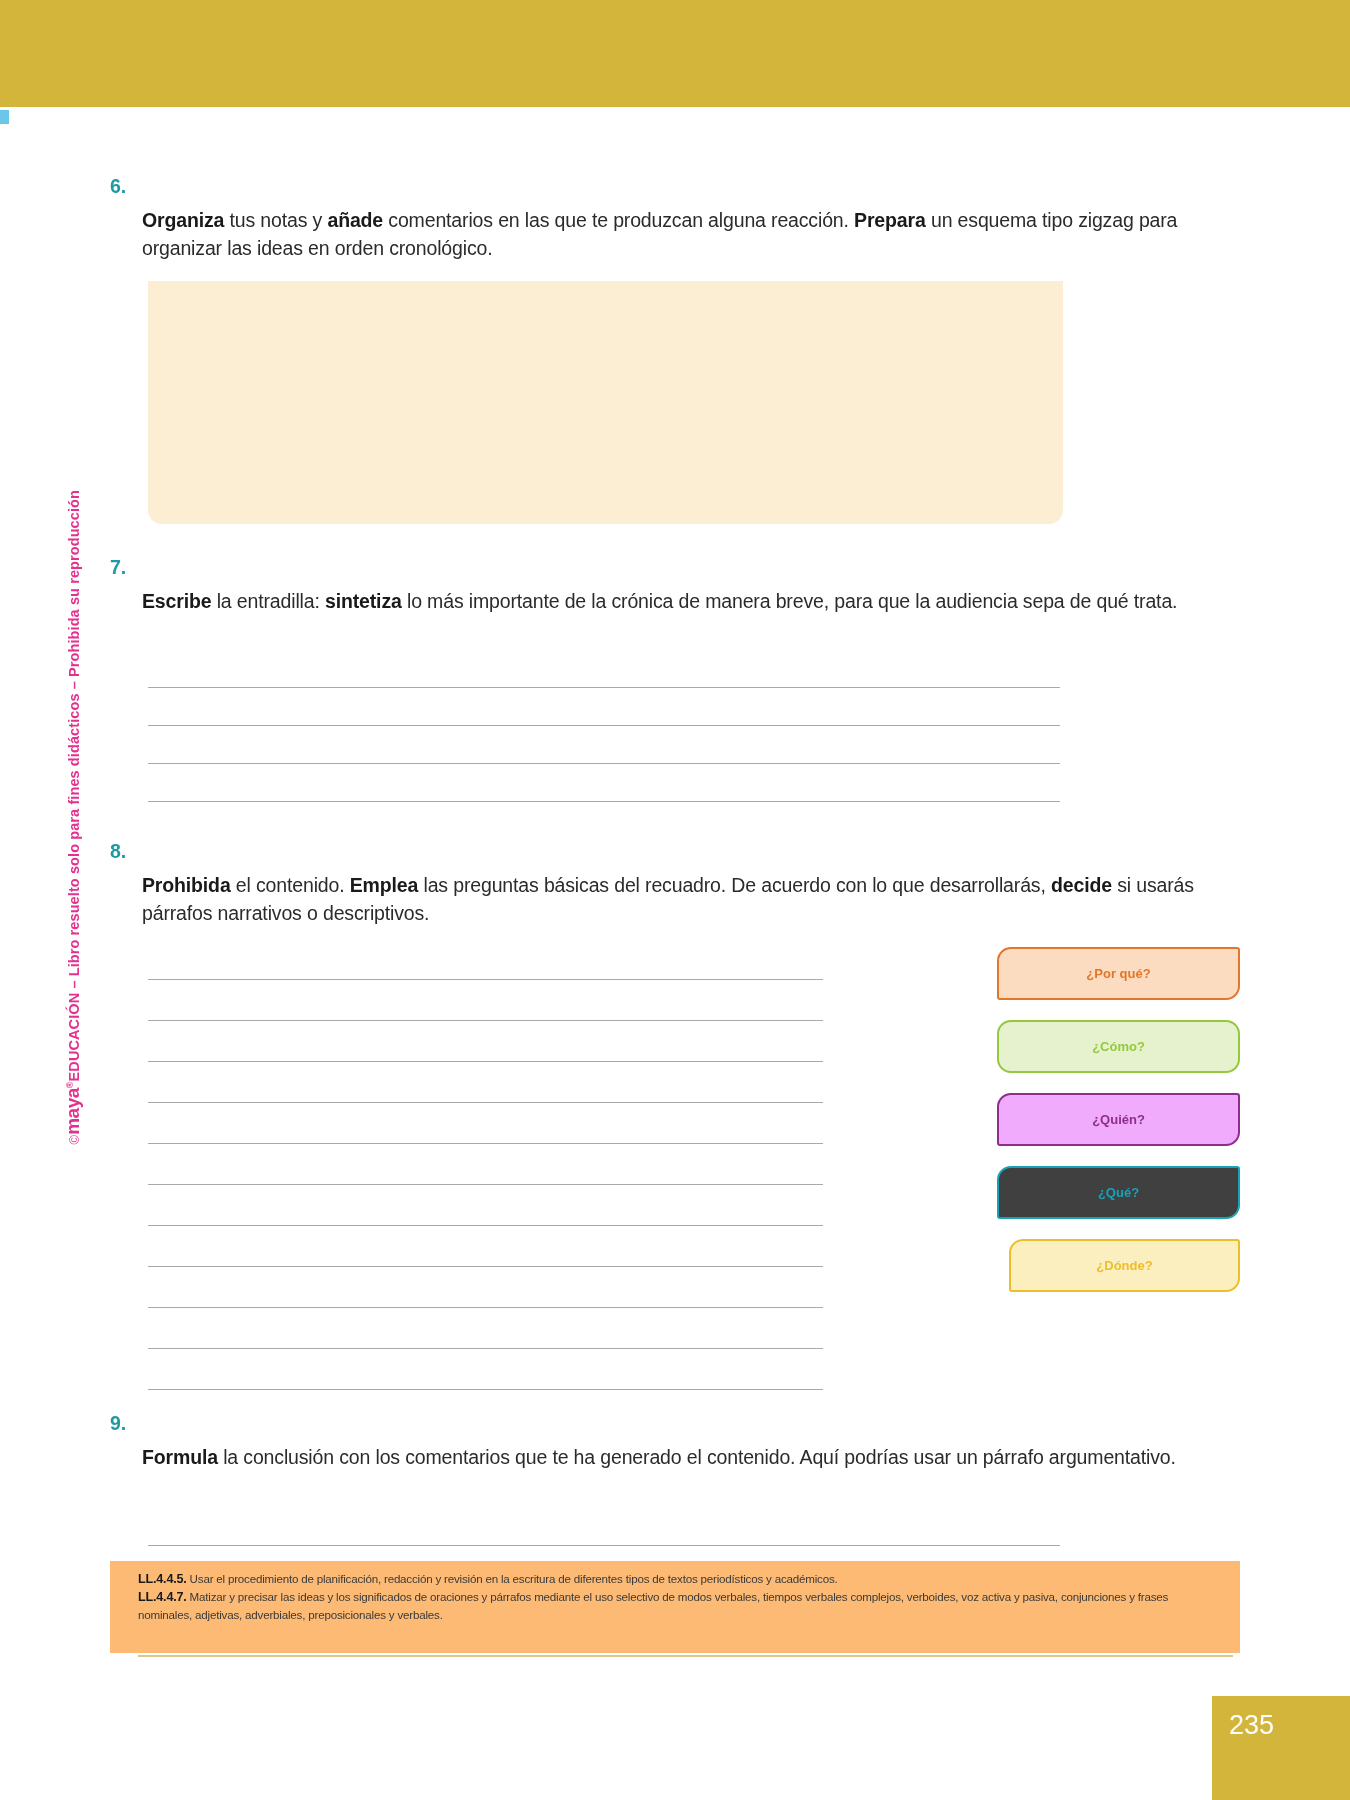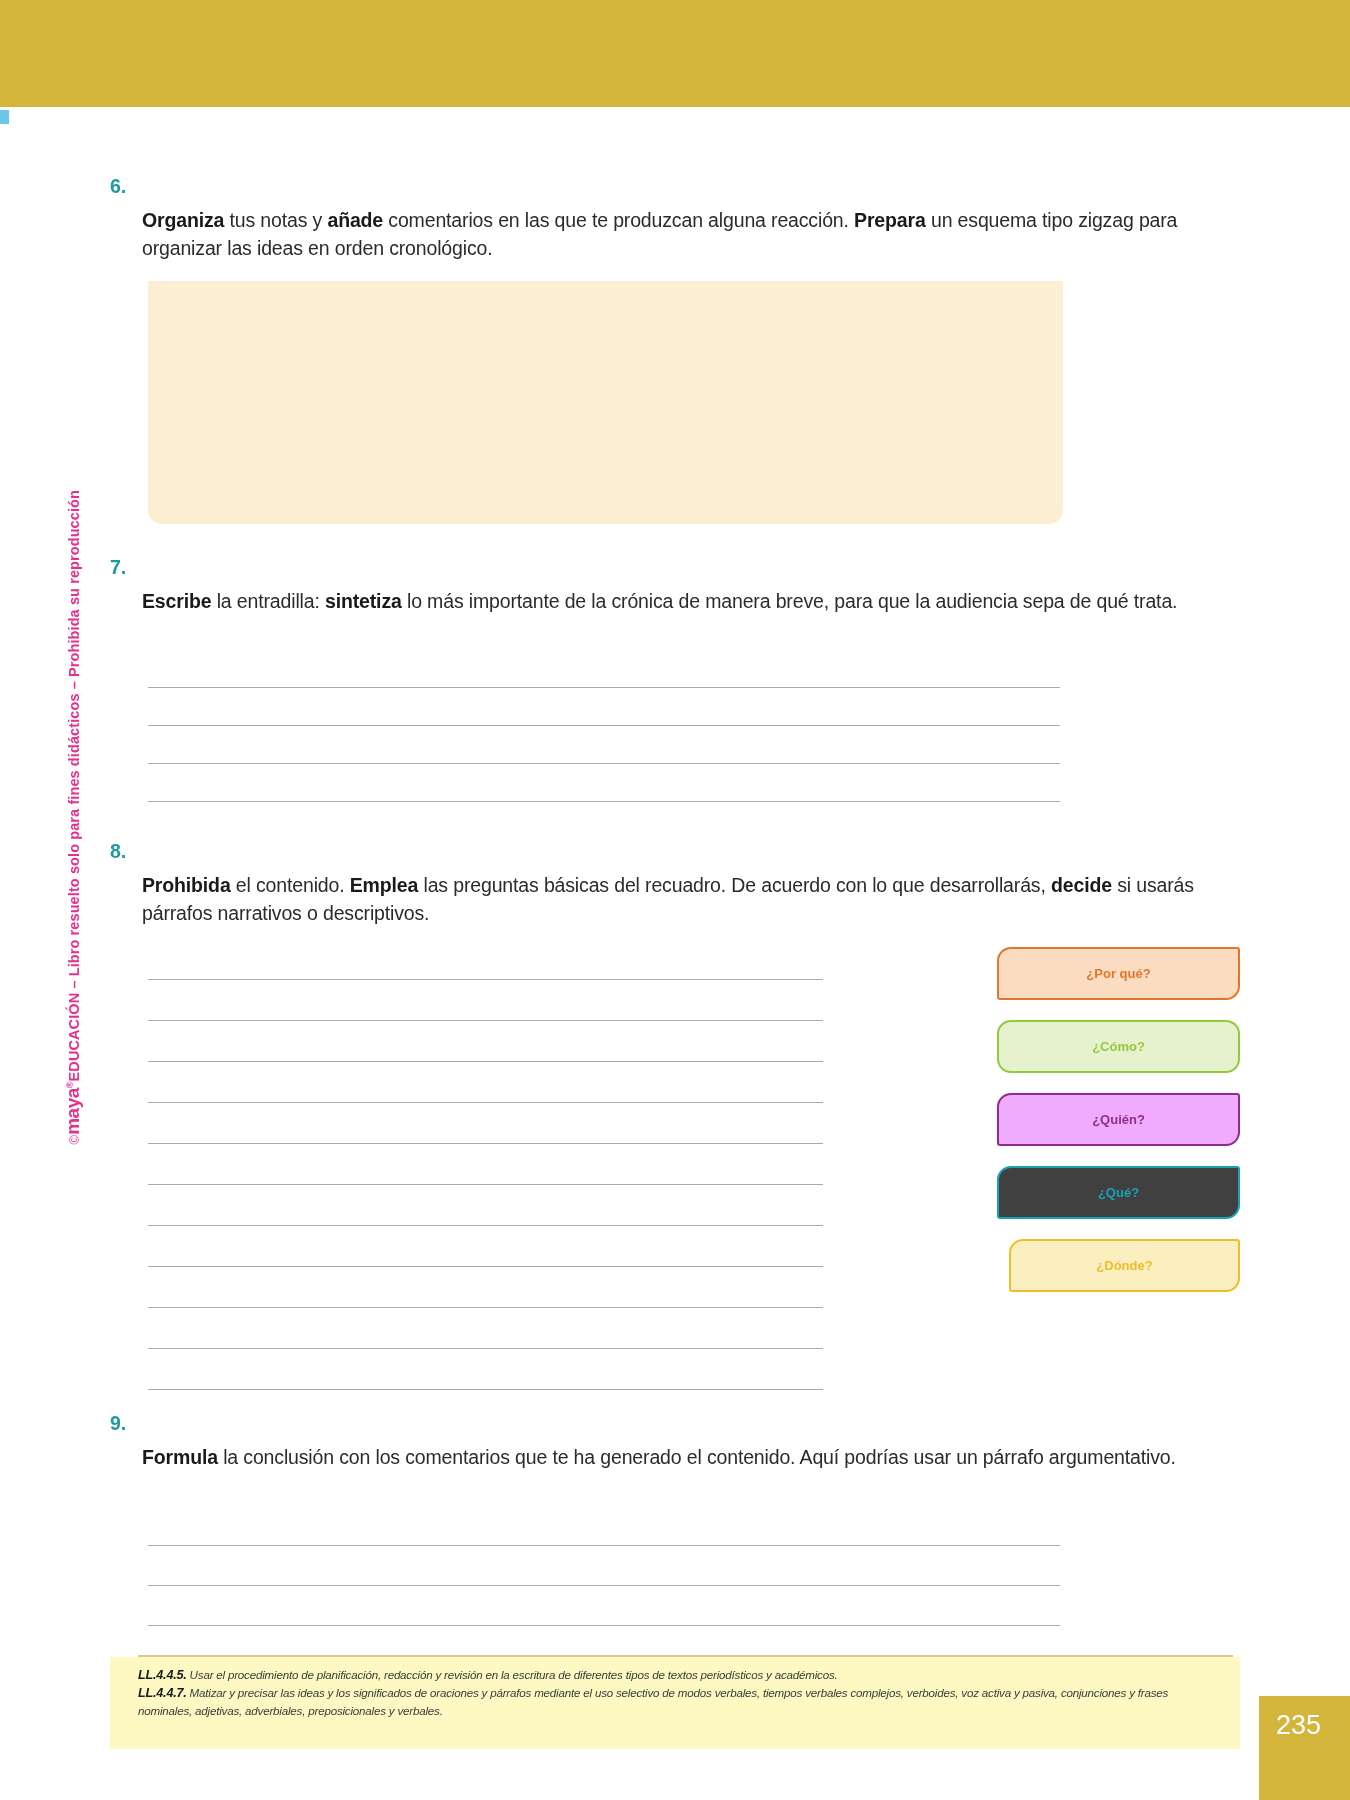--- a/index.html
+++ b/index.html
@@ -162,43 +162,42 @@
     position: absolute;
     left: 138px;
     top: 1655px;
     width: 1095px;
     height: 2px;
     background: #d8c98c;
   }
   .footer-box {
     position: absolute;
     left: 110px;
-    top: 1657px;
+    top: 1561px;
     width: 1130px;
     height: 92px;
-    background: #fef9c3;
+    background: #fdba74;
     padding: 10px 28px 0 28px;
     box-sizing: border-box;
-    font-style: italic;
   }
   .std-line {
     font-size: 11.6px;
     color: #3a3a3a;
     line-height: 1.42;
     font-weight: 300;
     letter-spacing: -0.2px;
   }
   .std-line b { font-weight: bold; font-size: 12.6px; color: #1a1a1a; }
 
   
   .page-num-box {
     position: absolute;
     right: 0;
     top: 1696px;
-    width: 91px;
+    width: 138px;
     height: 104px;
     background: #d3b53c;
     color: #ffffff;
     font-size: 27px;
     font-weight: 300;
     padding: 14px 0 8px 17px;
     box-sizing: border-box;
   }
 </style>
 </head>

